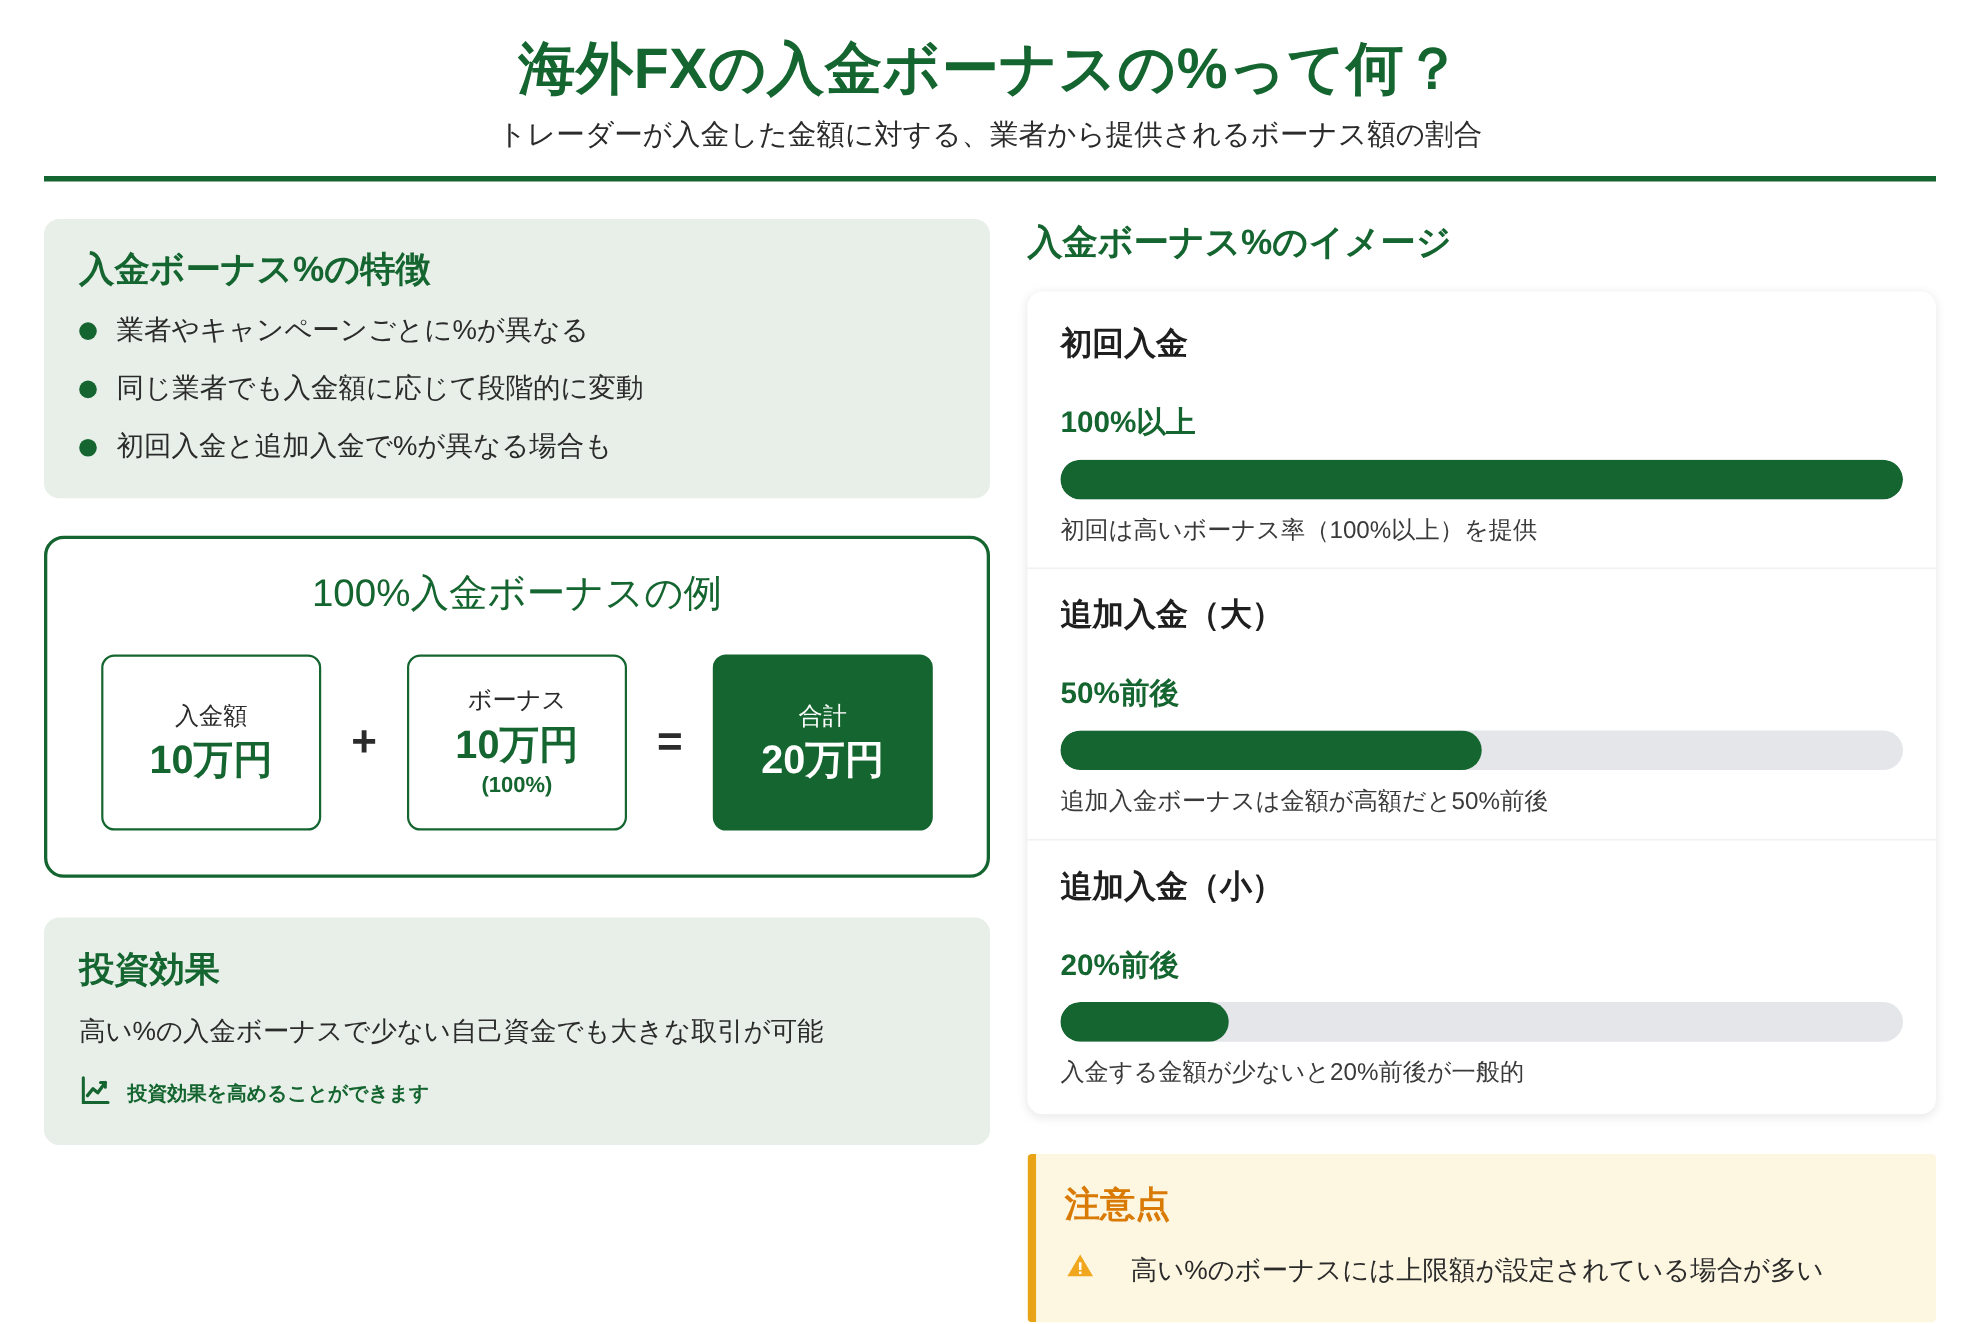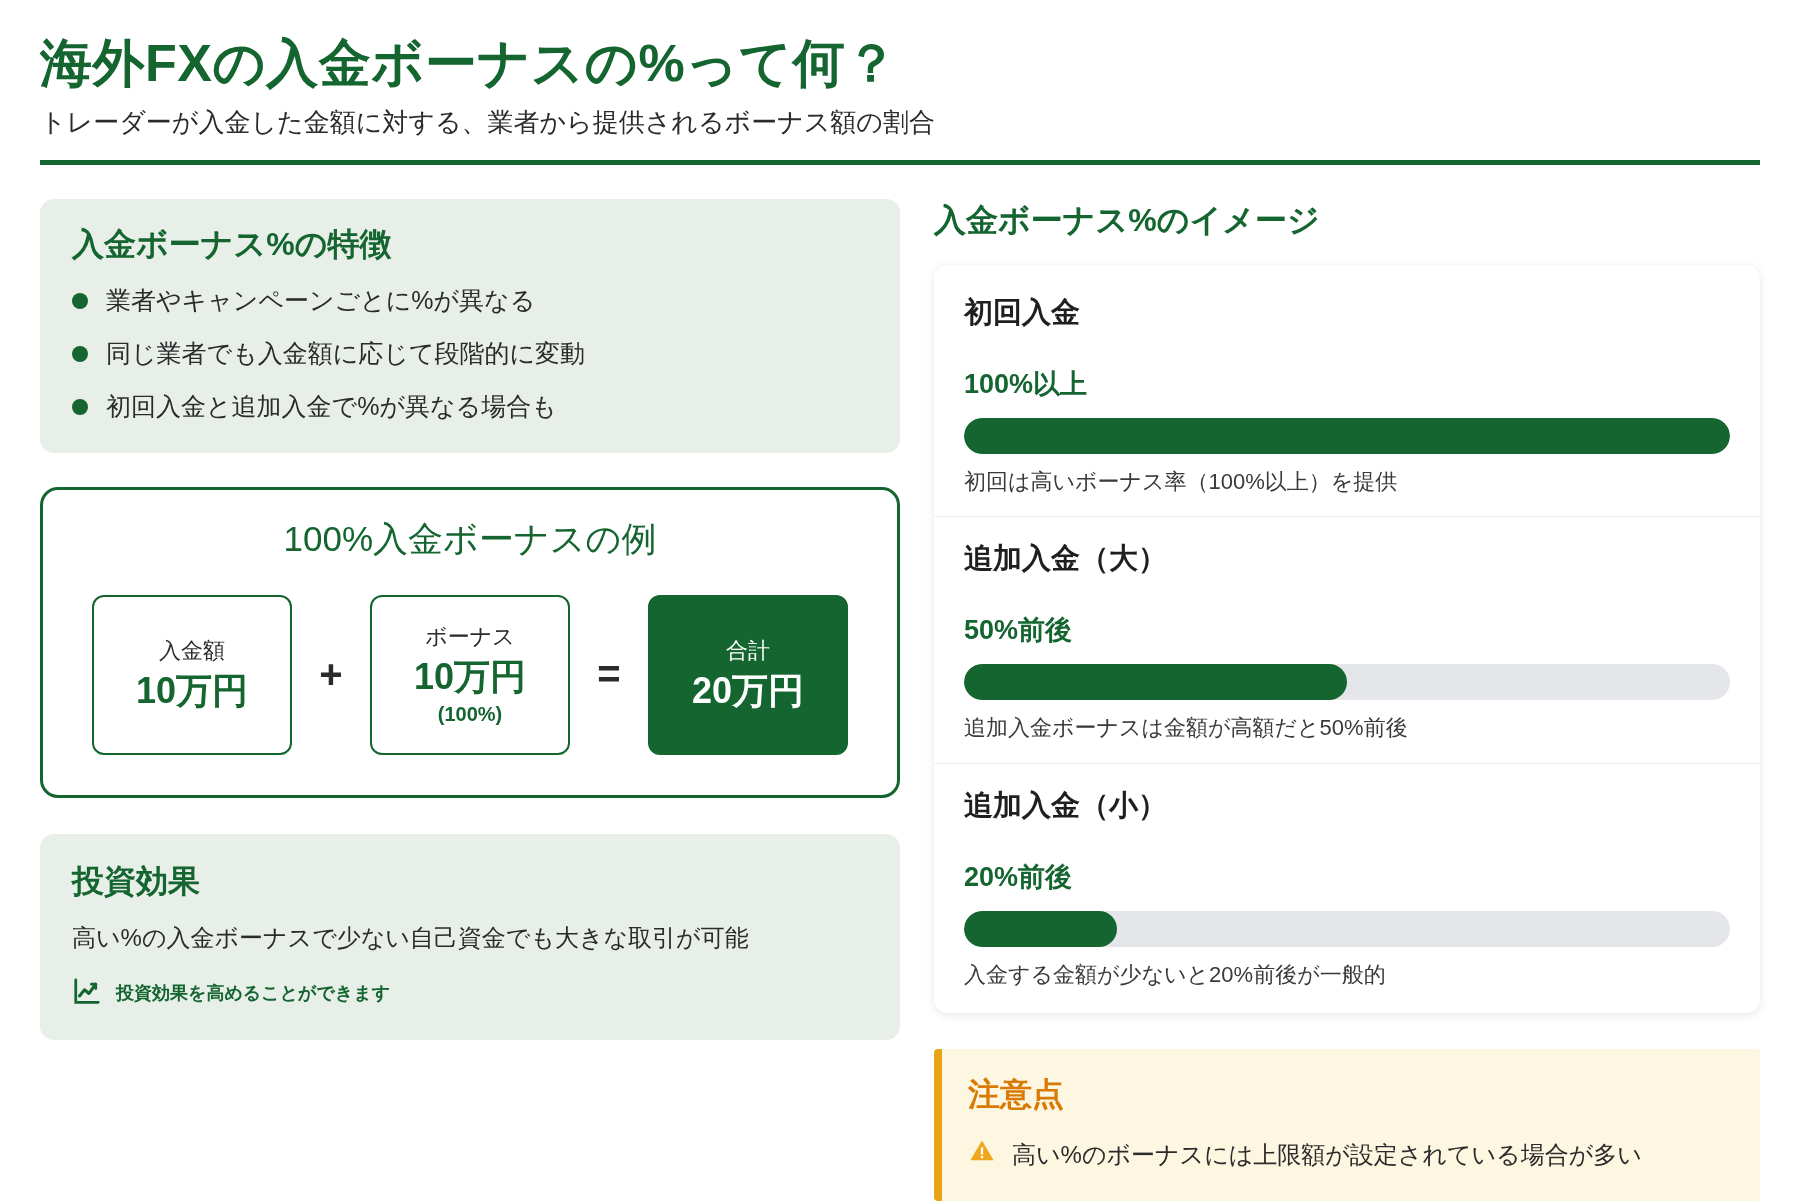--- a/index.html
+++ b/index.html
@@ -18,21 +18,21 @@
 
   .page {
     position: relative;
     width: 1800px;
     height: 1204px;
     box-sizing: border-box;
     padding: 34px 40px 0 40px;
   }
 
   
-  .header { margin-bottom: 10px; }
+  .header { margin-bottom: 10px; text-align: center; }
   .page-title {
     font-size: 52px;
     font-weight: bold;
     color: #14652f;
     letter-spacing: 0.5px;
     line-height: 1.15;
     margin: 0 0 12px 0;
   }
   .page-subtitle {
     font-size: 26px;
@@ -252,21 +252,21 @@
   }
   .caution-title {
     font-size: 32px;
     font-weight: bold;
     color: #d97a05;
     margin: 0 0 20px 0;
   }
   .caution-item {
     display: flex;
     align-items: center;
-    gap: 16px;
+    gap: 32px;
     margin-bottom: 22px;
     font-size: 24px;
     color: #2b2b2b;
     line-height: 1.3;
   }
   .caution-item:last-child { margin-bottom: 0; }
   .warn-icon { flex: none; display: block; }
 </style>
 </head>
 <body>

